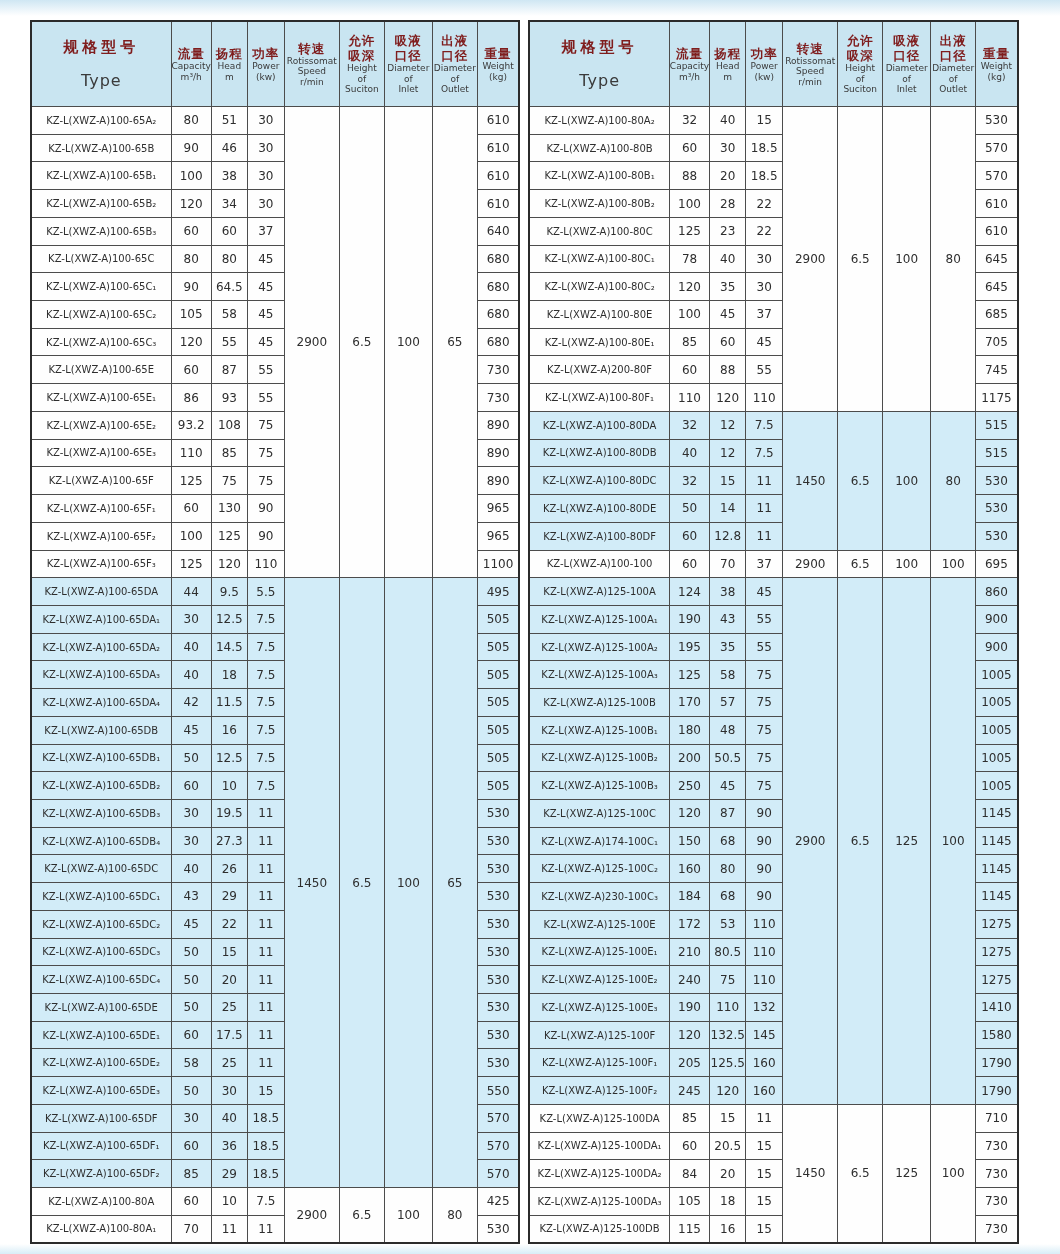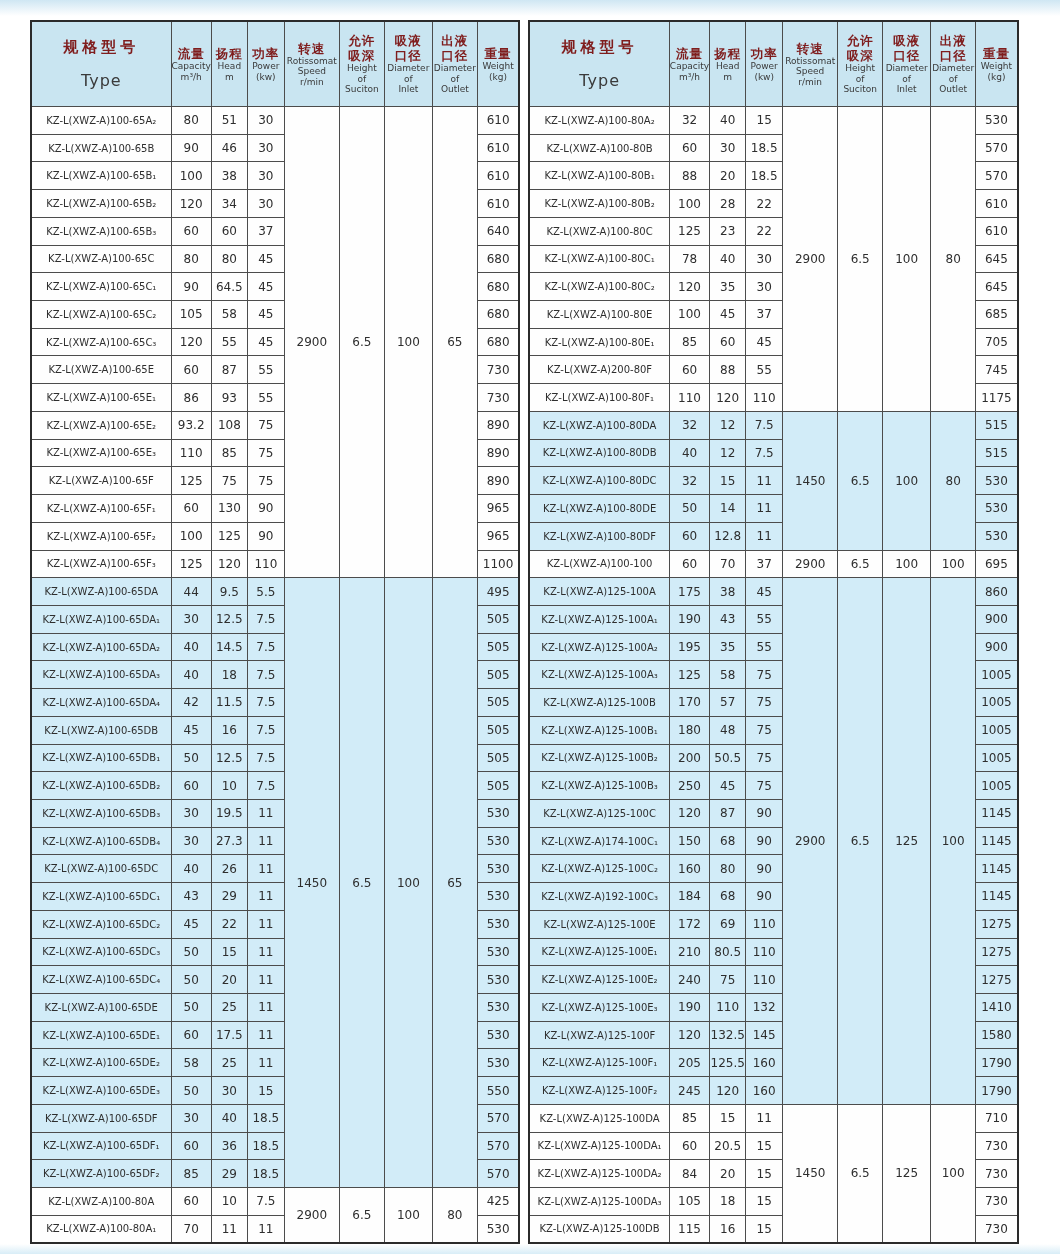--- a/index.html
+++ b/index.html
@@ -603,21 +603,21 @@
             <td class="num">70</td>
             <td class="num">37</td>
             <td class="num merged" rowspan="1">2900</td>
             <td class="num merged" rowspan="1">6.5</td>
             <td class="num merged" rowspan="1">100</td>
             <td class="num merged" rowspan="1">100</td>
             <td class="num">695</td>
           </tr>
           <tr>
             <td class="type-cell shaded">KZ-L(XWZ-A)125-100A</td>
-            <td class="num shaded">175</td>
+            <td class="num shaded">124</td>
             <td class="num shaded">38</td>
             <td class="num shaded">45</td>
             <td class="num merged shaded" rowspan="19">2900</td>
             <td class="num merged shaded" rowspan="19">6.5</td>
             <td class="num merged shaded" rowspan="19">125</td>
             <td class="num merged shaded" rowspan="19">100</td>
             <td class="num shaded">860</td>
           </tr>
           <tr>
             <td class="type-cell shaded">KZ-L(XWZ-A)125-100A₁</td>
@@ -683,30 +683,30 @@
             <td class="num shaded">1145</td>
           </tr>
           <tr>
             <td class="type-cell shaded">KZ-L(XWZ-A)125-100C₂</td>
             <td class="num shaded">160</td>
             <td class="num shaded">80</td>
             <td class="num shaded">90</td>
             <td class="num shaded">1145</td>
           </tr>
           <tr>
-            <td class="type-cell shaded">KZ-L(XWZ-A)192-100C₃</td>
+            <td class="type-cell shaded">KZ-L(XWZ-A)230-100C₃</td>
             <td class="num shaded">184</td>
             <td class="num shaded">68</td>
             <td class="num shaded">90</td>
             <td class="num shaded">1145</td>
           </tr>
           <tr>
             <td class="type-cell shaded">KZ-L(XWZ-A)125-100E</td>
             <td class="num shaded">172</td>
-            <td class="num shaded">69</td>
+            <td class="num shaded">53</td>
             <td class="num shaded">110</td>
             <td class="num shaded">1275</td>
           </tr>
           <tr>
             <td class="type-cell shaded">KZ-L(XWZ-A)125-100E₁</td>
             <td class="num shaded">210</td>
             <td class="num shaded">80.5</td>
             <td class="num shaded">110</td>
             <td class="num shaded">1275</td>
           </tr>

